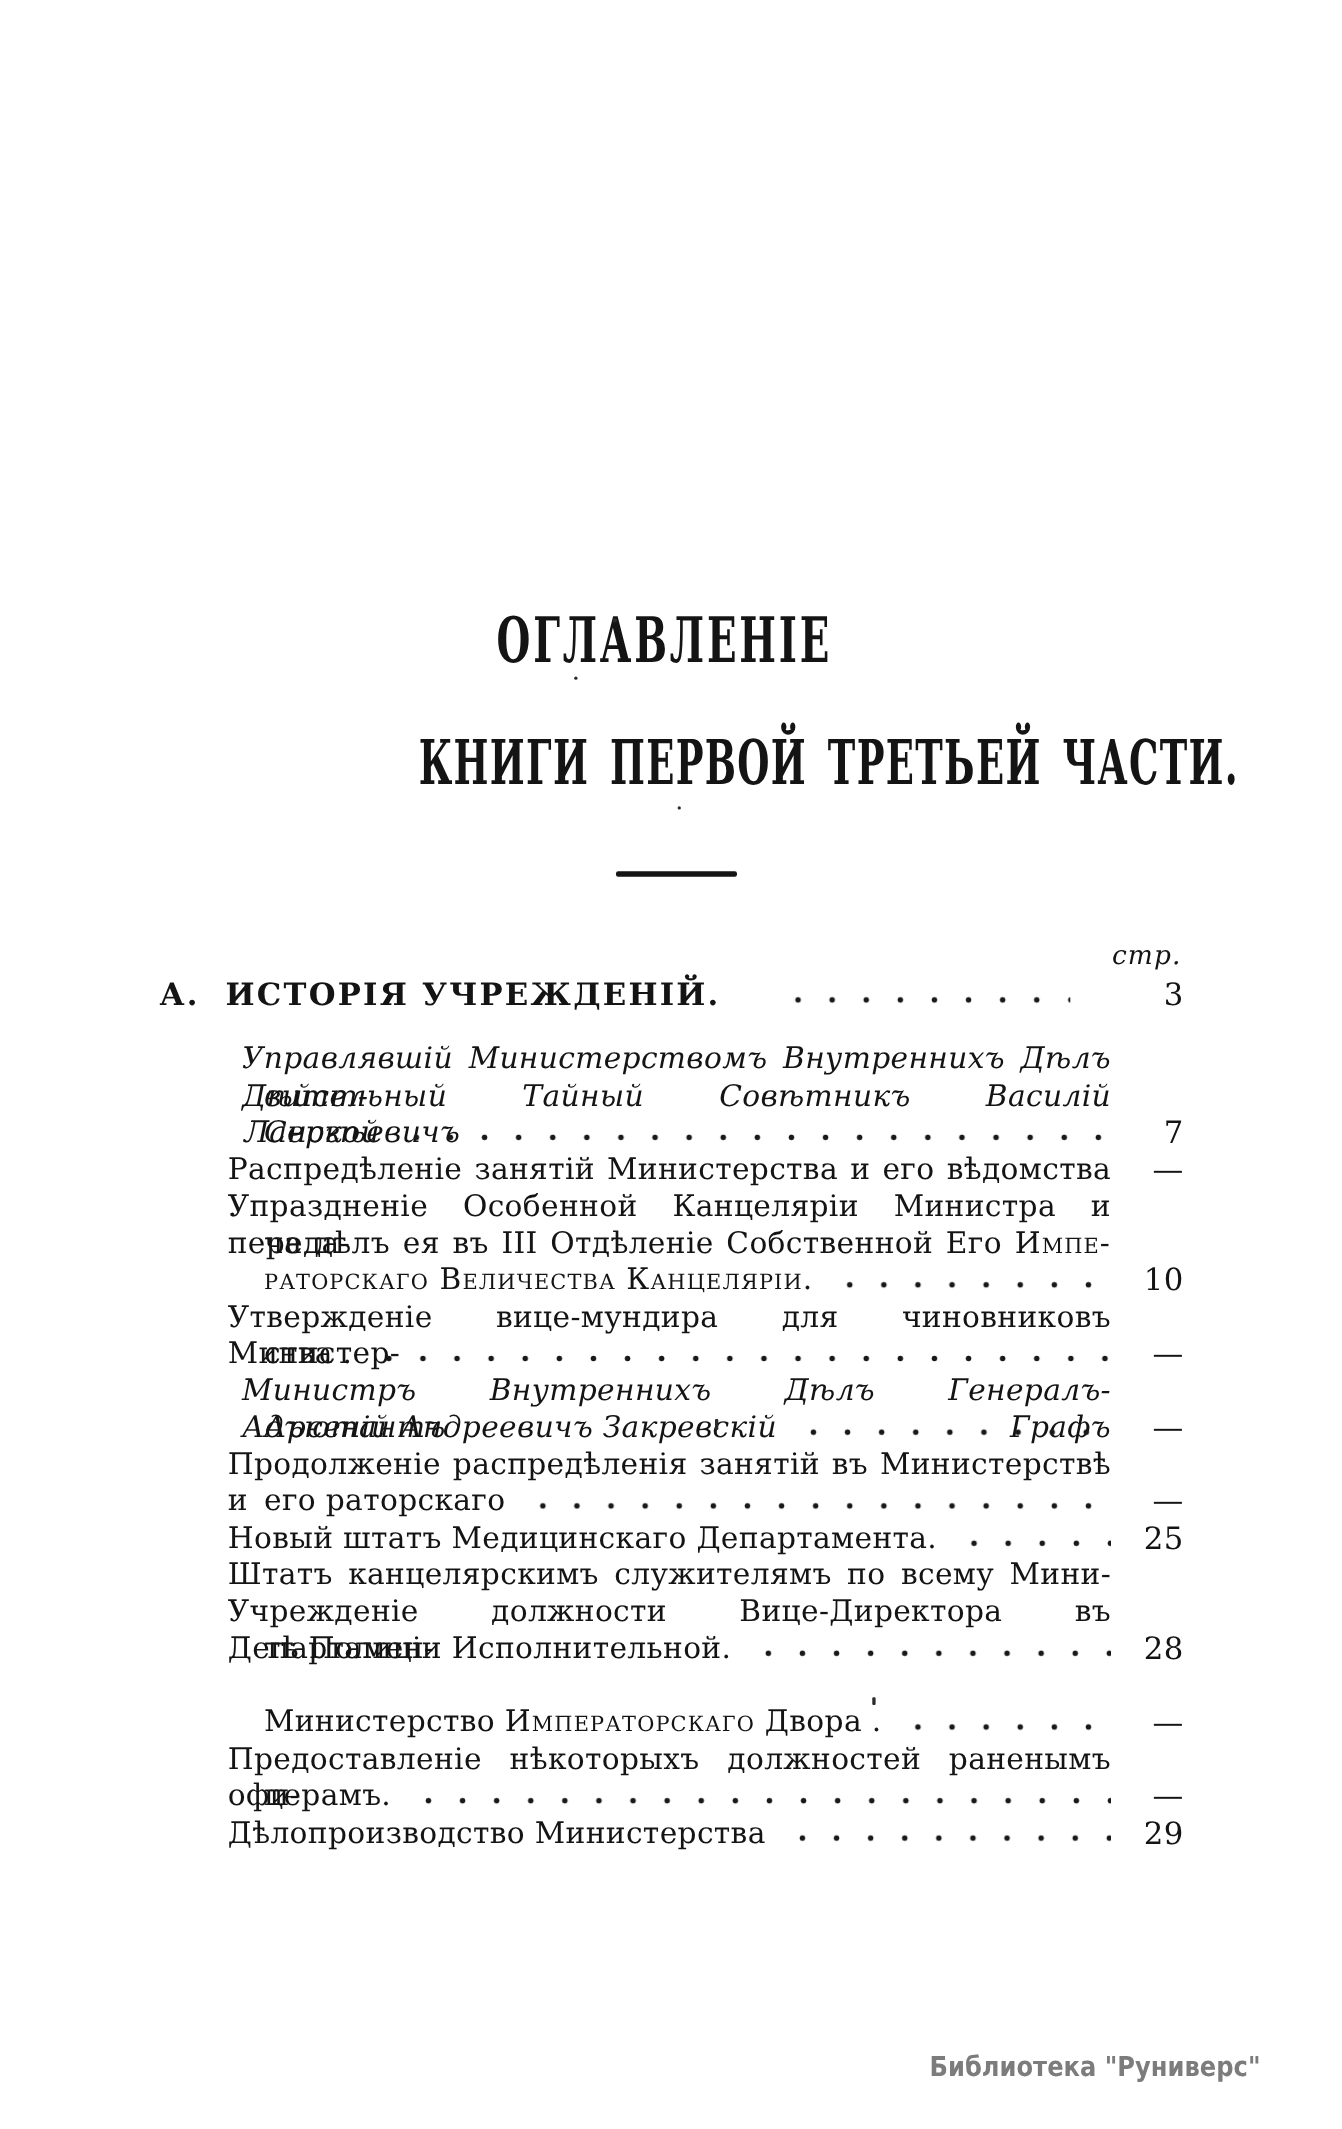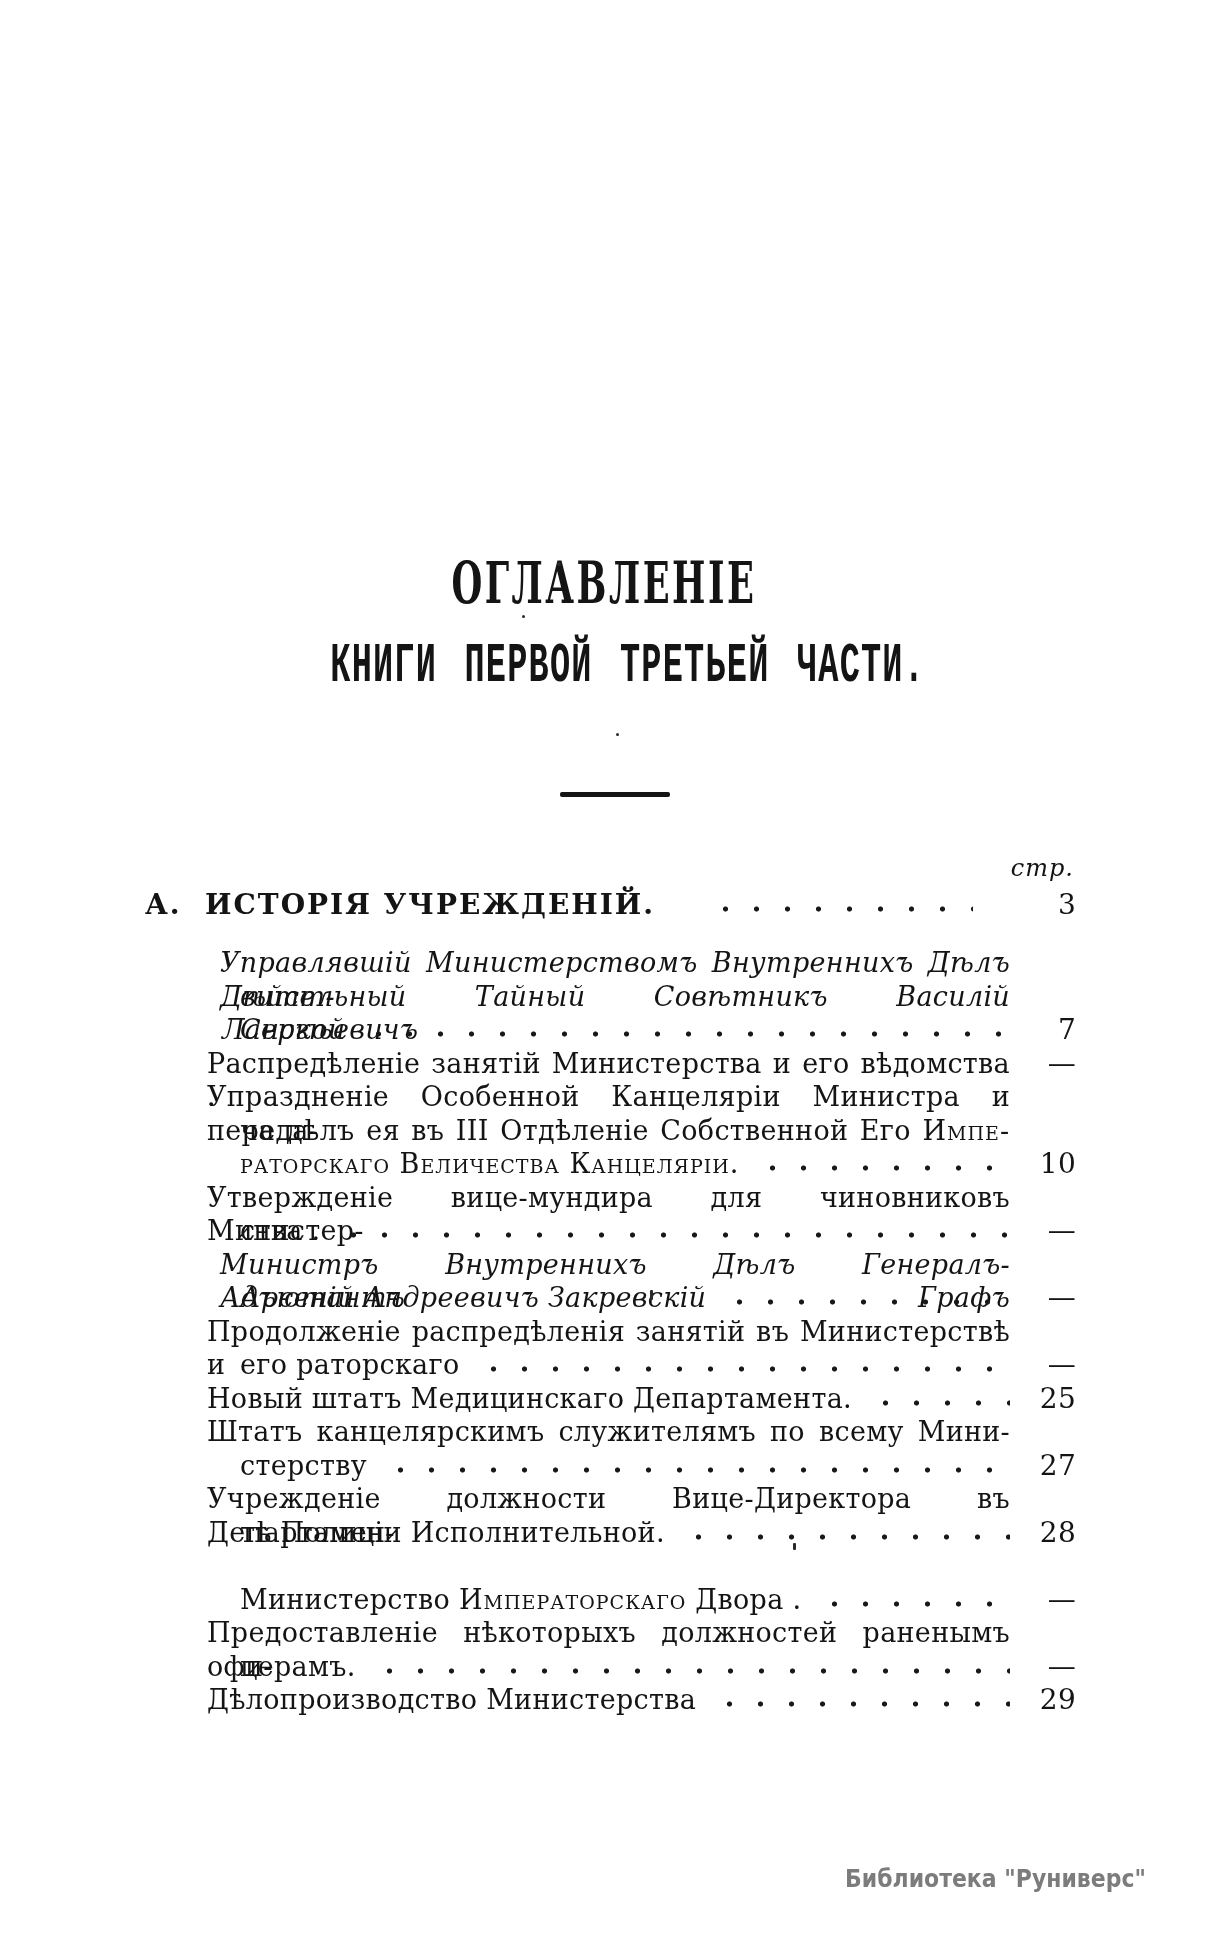--- a/index.html
+++ b/index.html
@@ -33,29 +33,28 @@
     white-space: nowrap;
   }
   .title .squeeze {
     display: inline-block;
     transform: scaleX(0.62);
     transform-origin: 50% 50%;
     letter-spacing: 4px;
   }
   .subtitle {
     position: absolute;
-    top: 636px;
+    top: 664px;
     left: 0;
     width: 100%;
     text-align: center;
     font-weight: bold;
     font-size: 56px;
     line-height: 60px;
     white-space: nowrap;
-    font-family: Liberation Mono, monospace;
   }
   .subtitle .squeeze {
     display: inline-block;
     transform: scaleX(0.60);
     transform-origin: 50% 50%;
     letter-spacing: 2px;
     word-spacing: 10px;
   }
   .rule {
     position: absolute;
@@ -228,25 +227,20 @@
         </div>
         <div class="row ind-first">
           <span class="t">Новый штатъ Медицинскаго Департамента.</span>
           <span class="leader"></span>
           <span class="pg">25</span>
         </div>
         <div class="row ind-first">
           <span class="t jt">Штатъ канцелярскимъ служителямъ по всему Мини-</span>
           <span class="pg"></span>
         </div>
-        <div class="row ind-cont">
-          <span class="t">стерству</span>
-          <span class="leader"></span>
-          <span class="pg">27</span>
-        </div>
         <div class="row ind-first">
           <span class="t jt">Учрежденіе должности Вице-Директора въ Департамен-</span>
           <span class="pg"></span>
         </div>
         <div class="row ind-cont">
           <span class="t">тѣ Полиціи Исполнительной.</span>
           <span class="leader"></span>
           <span class="pg">28</span>
         </div>
         <div class="row ind-first">

